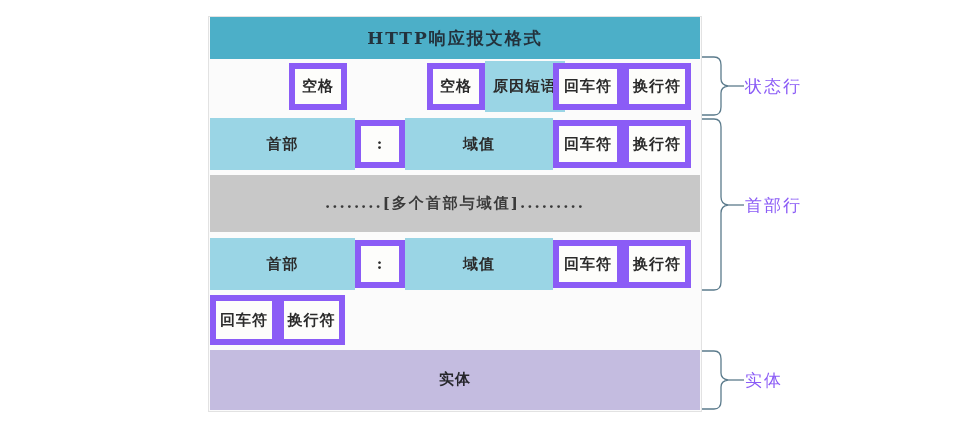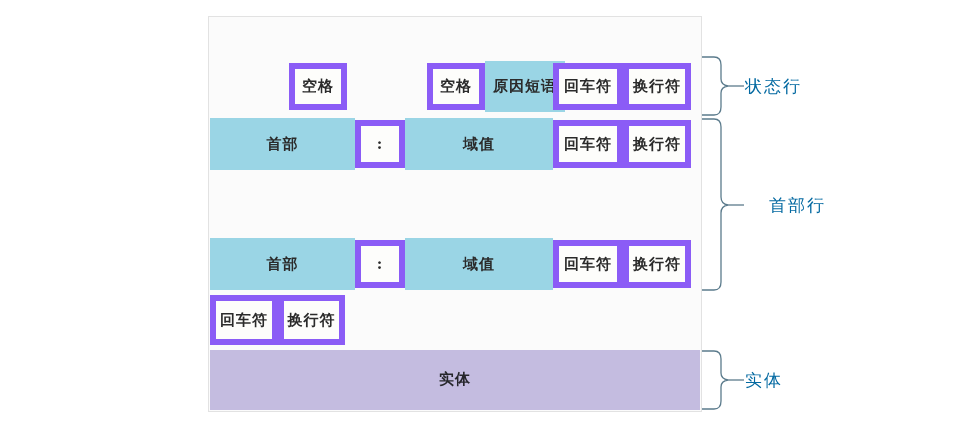--- a/index.html
+++ b/index.html
@@ -81,33 +81,34 @@
 
   
   .brace {
     position: absolute;
     z-index: 3;
   }
   .side-label {
     position: absolute;
     font-family: "DejaVu Sans", "Liberation Sans", sans-serif;
     font-size: 17px;
-    color: #0369a1;
+    color: #8b5cf6;
     letter-spacing: 2px;
     white-space: nowrap;
     z-index: 4;
   }
 </style>
 </head>
 <body>
 
 <div id="diagram">
 
   <div class="table-frame"></div>
 
+  <div class="cell title-bar" style="left:210px; top:17px; width:490px; height:42px;">HTTP响应报文格式</div>
 
 
   <div class="cell white" style="left:289px; top:63px; width:58px; height:47px;">空格</div>
 
 
   <div class="cell white" style="left:427px; top:63px; width:58px; height:47px;">空格</div>
 
   <div class="cell blue" style="left:485px; top:61px; width:80px; height:51px;">原因短语</div>
 
   <div class="cell white" style="left:553px; top:63px; width:70px; height:47px;">回车符</div>
@@ -117,20 +118,21 @@
   <div class="cell blue" style="left:210px; top:118px; width:145px; height:52px;">首部</div>
 
   <div class="cell white" style="left:355px; top:120px; width:50px; height:48px;">:</div>
 
   <div class="cell blue" style="left:405px; top:118px; width:148px; height:52px;">域值</div>
 
   <div class="cell white" style="left:553px; top:120px; width:70px; height:48px;">回车符</div>
 
   <div class="cell white" style="left:623px; top:120px; width:68px; height:48px;">换行符</div>
 
+  <div class="cell gray" style="left:210px; top:175px; width:490px; height:57px;">........[多个首部与域值].........</div>
 
   <div class="cell blue" style="left:210px; top:238px; width:145px; height:52px;">首部</div>
 
   <div class="cell white" style="left:355px; top:240px; width:50px; height:48px;">:</div>
 
   <div class="cell blue" style="left:405px; top:238px; width:148px; height:52px;">域值</div>
 
   <div class="cell white" style="left:553px; top:240px; width:70px; height:48px;">回车符</div>
 
   <div class="cell white" style="left:623px; top:240px; width:68px; height:48px;">换行符</div>
@@ -153,17 +155,17 @@
     <line x1="28" y1="88" x2="44" y2="88" stroke="#5b7b8c" stroke-width="1.3"></line>
   </svg>
 
   <svg class="brace" style="left:700px; top:349px; width:50px; height:62px;" viewBox="0 0 50 62">
     <path d="M2 2 H14 Q21 2 21 10 V24 Q21 30 28 31 Q21 32 21 38 V52 Q21 60 14 60 H2" fill="none" stroke="#5b7b8c" stroke-width="1.3"></path>
     <line x1="28" y1="31" x2="44" y2="31" stroke="#5b7b8c" stroke-width="1.3"></line>
   </svg>
 
   <div class="side-label" style="left:745px; top:75px;">状态行</div>
 
-  <div class="side-label" style="left:745px; top:194px;margin-left:24px;">首部行</div>
+  <div class="side-label" style="left:745px; top:194px;">首部行</div>
 
   <div class="side-label" style="left:745px; top:369px;">实体</div>
 
 </div>
 
 </body></html>

